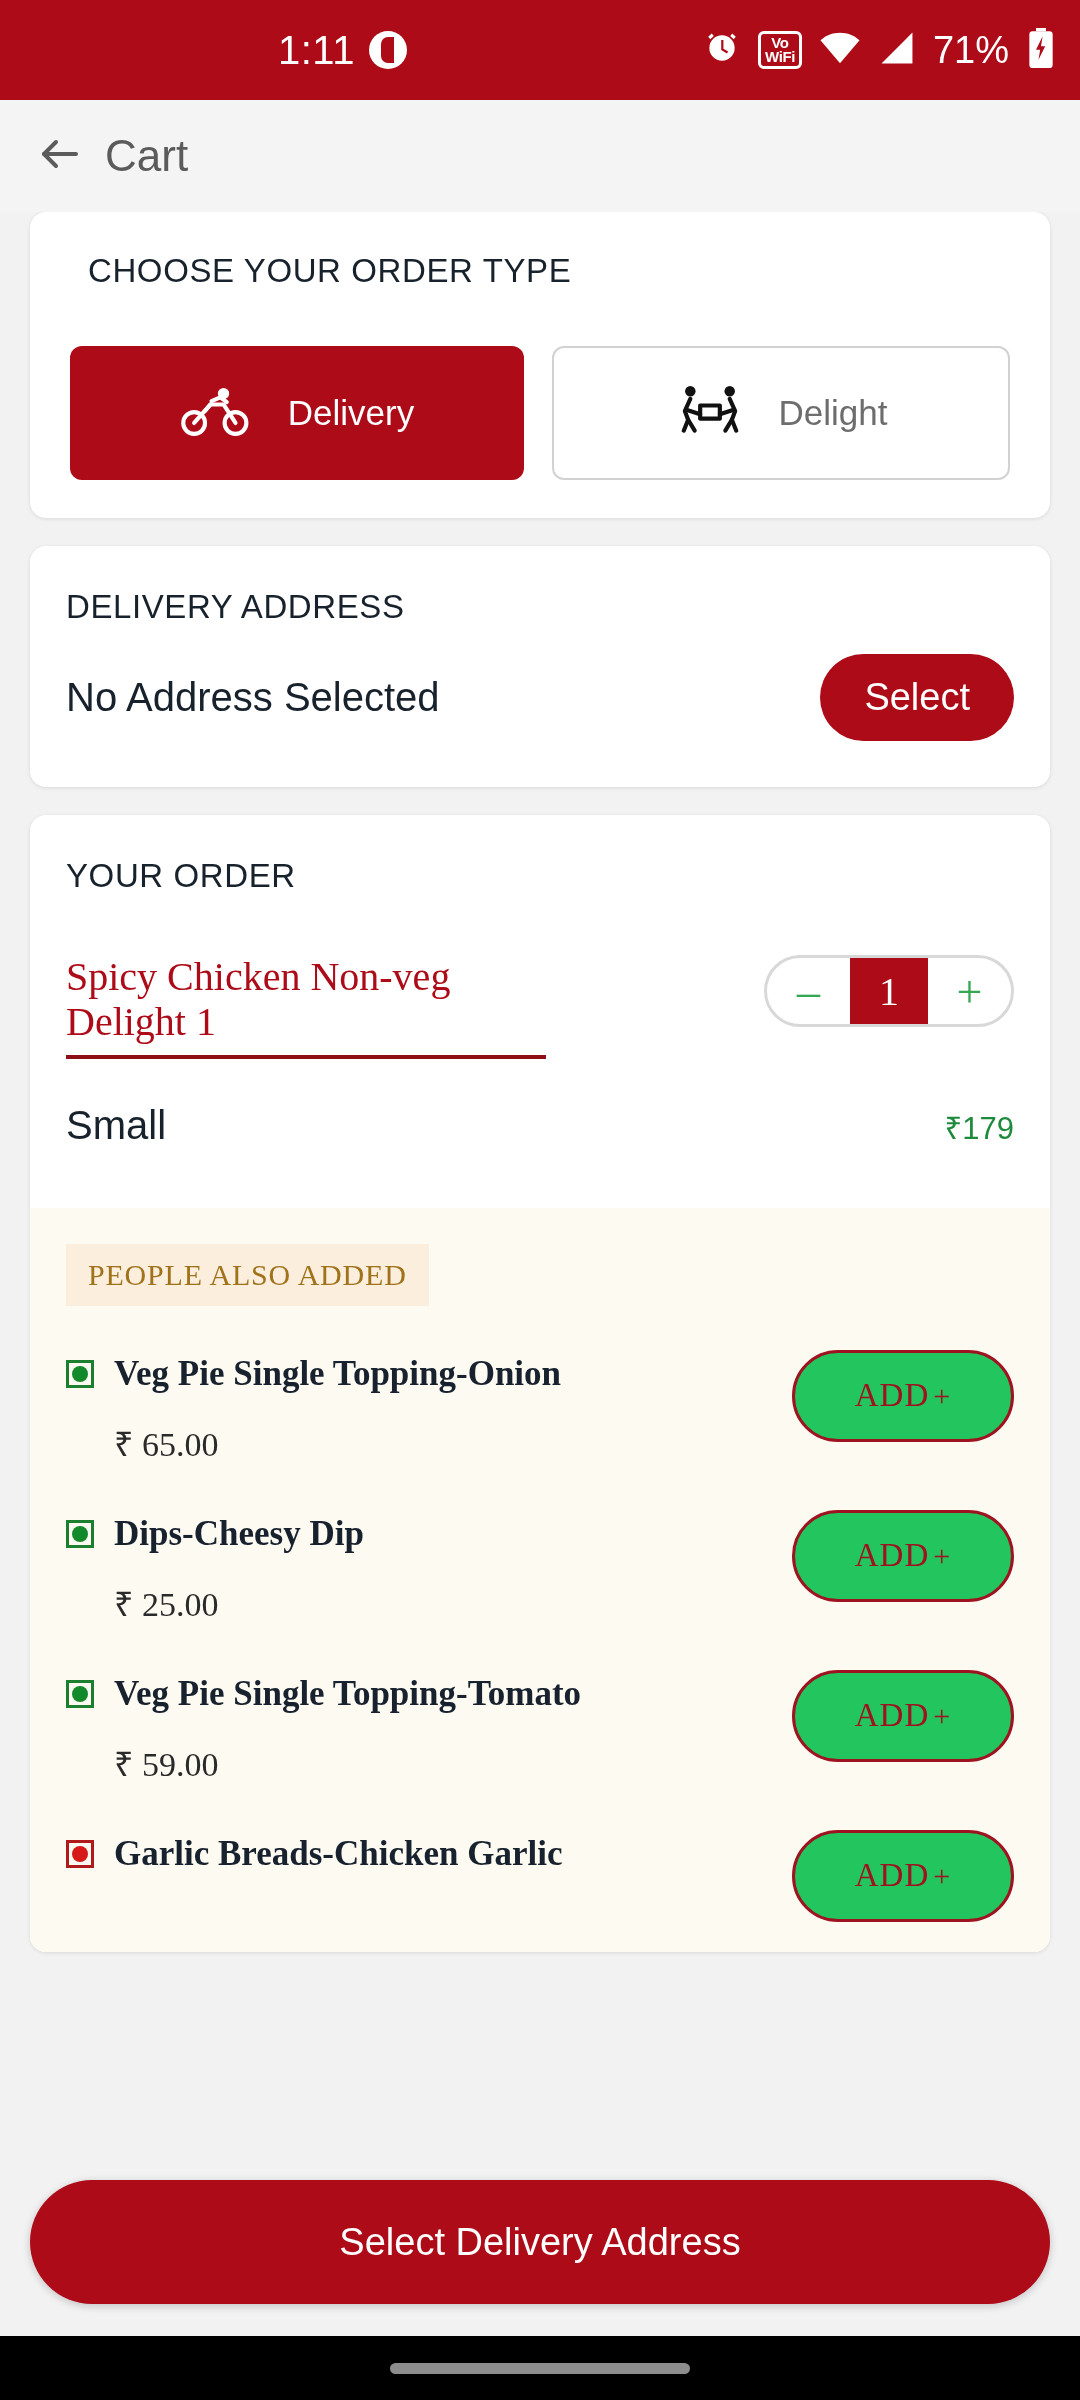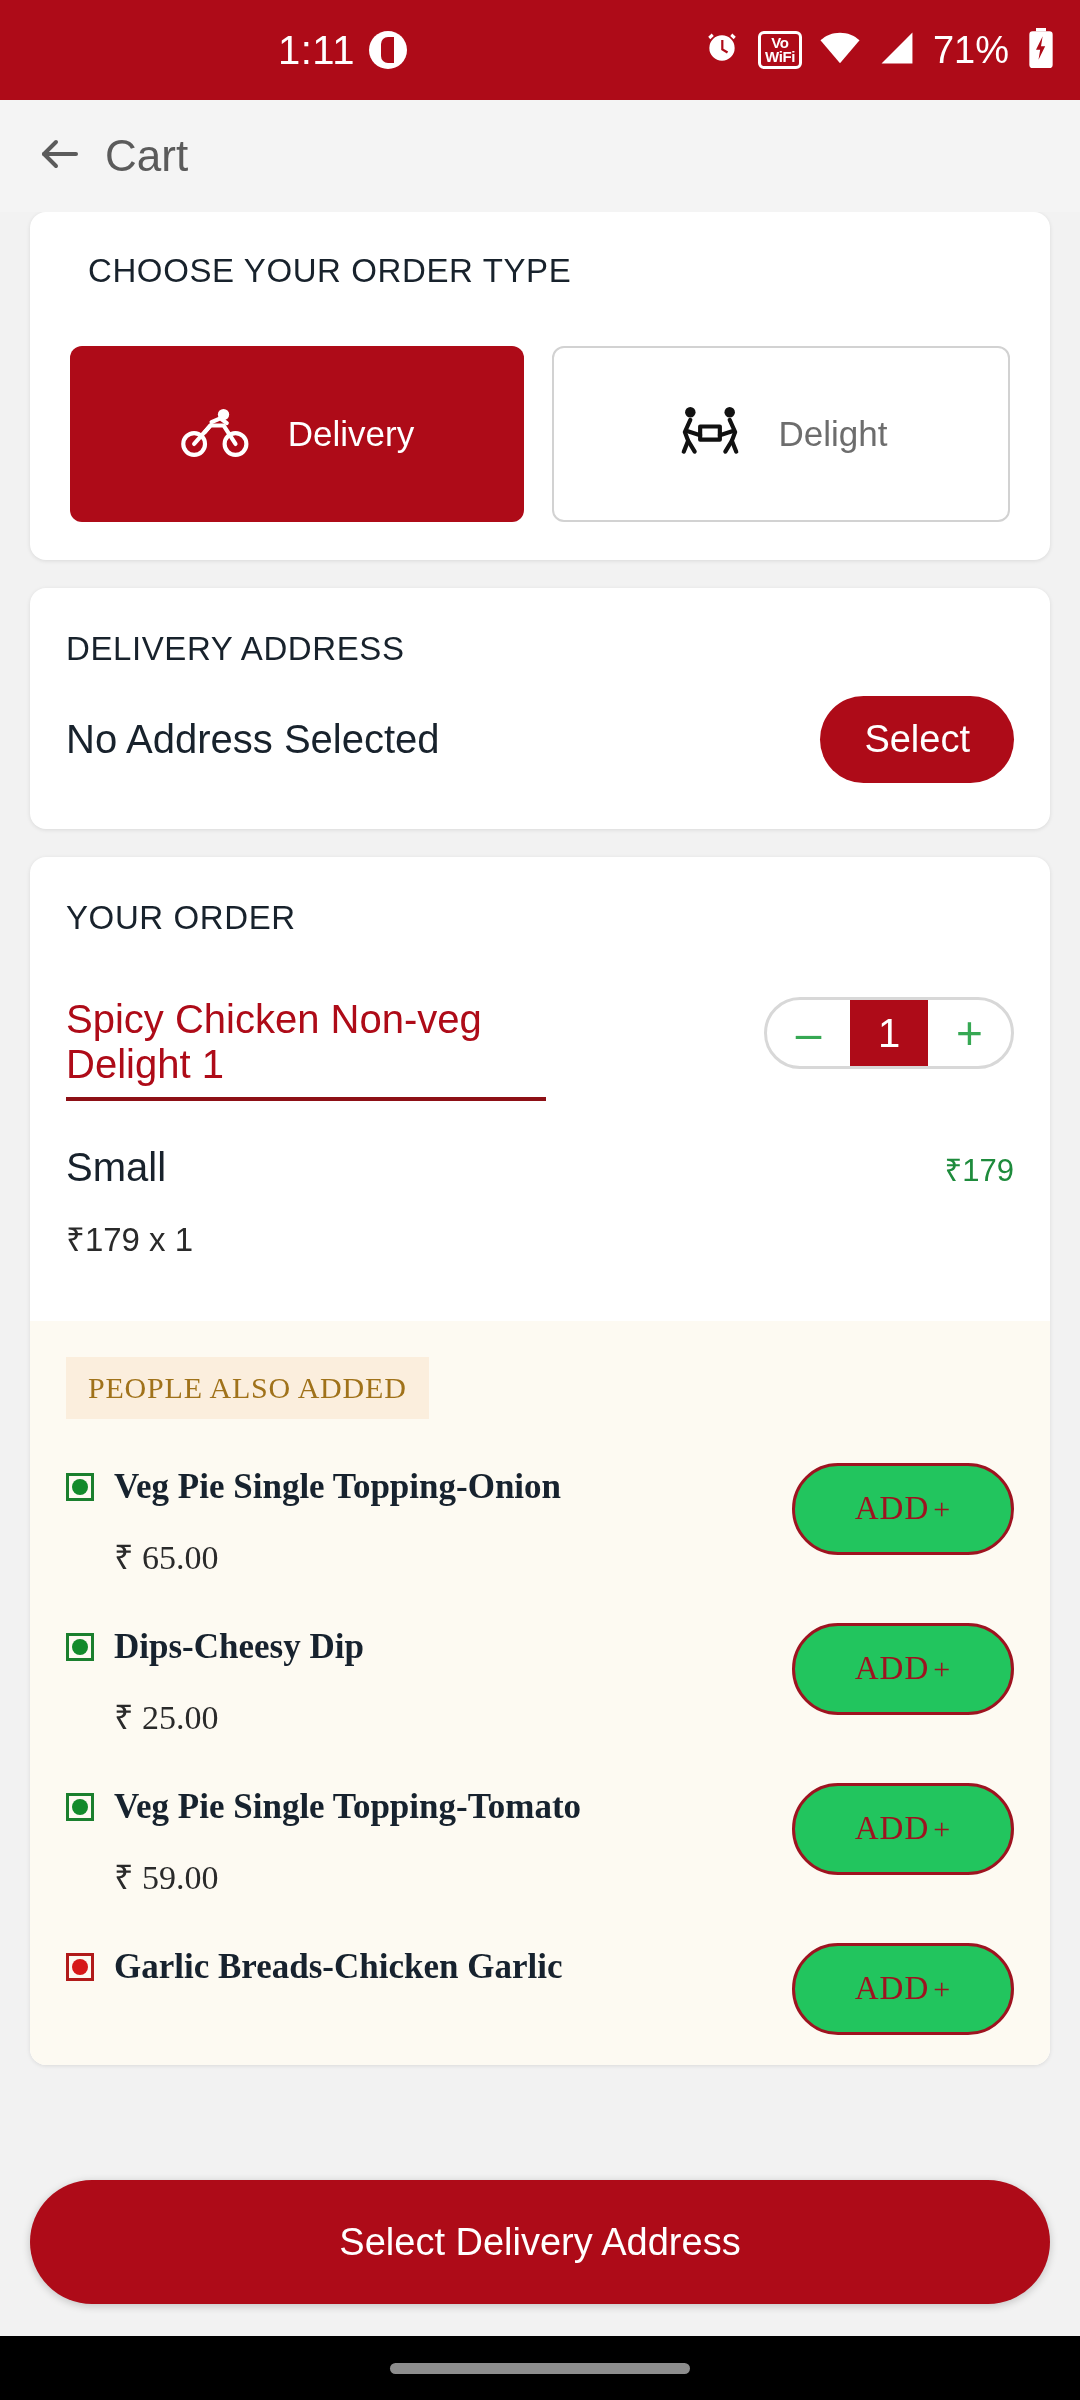--- a/index.html
+++ b/index.html
@@ -51,42 +51,42 @@
   }
   .section-label {
     font-size: 33px; color: #18222c; letter-spacing: 0.6px; font-weight: 400;
   }
 
   
   .order-type-card { padding: 40px 28px 38px 28px; }
   .ot-title { padding-left: 30px; }
   .ot-row { display: flex; gap: 28px; margin-top: 56px; padding: 0 12px; }
   .ot-btn {
-    flex: 1; height: 176px; border-radius: 12px;
+    flex: 1; height: 134px; border-radius: 12px;
     display: flex; align-items: center; justify-content: center; gap: 34px;
   }
   .ot-btn.active { background: #AE0B18; color: #fff; border: none; }
   .ot-btn.inactive { background: #fff; border: 2px solid #d2d2d2; color: #5b5b5b; }
   .ot-label { font-size: 35px; }
   .ot-label.inactive { color: #6d6d6d; }
 
   
   .addr-card { padding: 42px 36px 46px 36px; }
   .addr-row { display: flex; align-items: center; justify-content: space-between; margin-top: 28px; }
   .addr-value { font-size: 40px; color: #18222c; }
   .select-btn {
     background: #AE0B18; color: #fff; font-size: 38px;
     border: none; border-radius: 46px; padding: 22px 44px; cursor: pointer;
     font-family: "Liberation Sans", sans-serif;
   }
 
   
   .order-card { padding-bottom: 0; overflow: hidden; }
   .order-card-top { padding: 42px 36px 0 36px; }
-  .item-row { display: flex; justify-content: space-between; margin-top: 60px; }
+  .item-row { display: flex; justify-content: space-between; margin-top: 60px; font-family: Liberation Serif, serif; }
   .item-name {
     font-size: 40px; color: #AE0B18; line-height: 1.12;
     border-bottom: 4px solid #8d1016; display: inline-block; padding-bottom: 10px;
     max-width: 480px;
   }
   .stepper {
     border: 3px solid #d8d8d8; border-radius: 36px; height: 72px; width: 250px;
     display: flex; align-items: center; overflow: hidden; background: #fff;
     flex: 0 0 auto; align-self: flex-start;
   }
@@ -256,21 +256,20 @@
             <span class="step-btn">–</span>
             <span class="step-qty">1</span>
             <span class="step-btn">+</span>
           </div>
         </div>
 
         <div class="size-row">
           <span class="size-label">Small</span>
           <span class="size-price">₹179</span>
         </div>
-        <div class="unit-price">₹179 x 1</div>
       </div>
 
       <div class="paa">
         <span class="paa-badge">PEOPLE ALSO ADDED</span>
 
         <div class="paa-item">
           <div class="paa-left">
             <div class="paa-nameline">
               <span class="vegmark">
                   <i></i>

